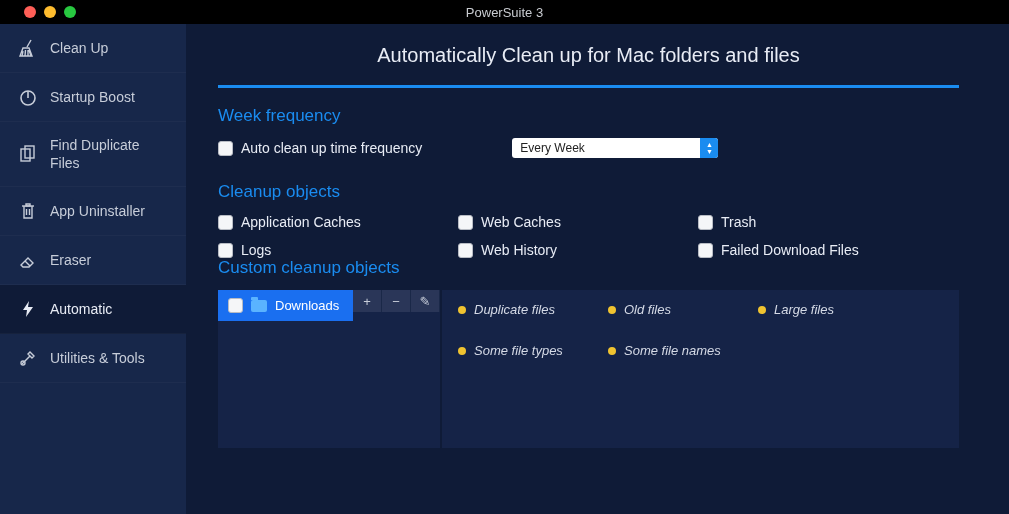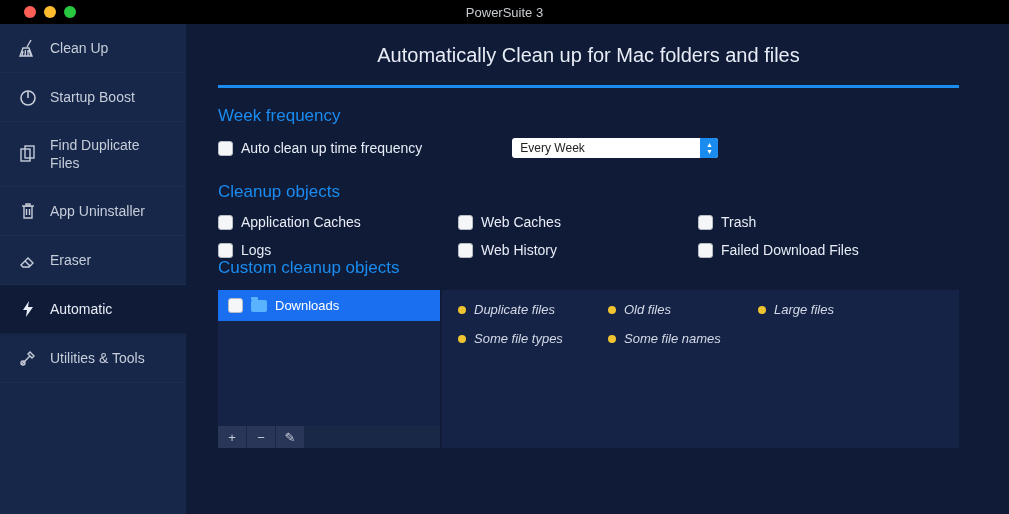--- a/index.html
+++ b/index.html
@@ -156,21 +156,20 @@
       row-gap: 12px;
     }
     .custom-area {
       display: flex;
       gap: 2px;
     }
     .folder-list {
       width: 222px;
       background: #152347;
       display: flex;
-      flex-direction: column;
       height: 158px;
     }
     .folder-items {
       flex: 1;
     }
     .folder-item {
       display: flex;
       align-items: center;
       gap: 8px;
       padding: 8px 10px;
@@ -214,21 +213,21 @@
     }
     .filters-panel {
       flex: 1;
       background: #152347;
       padding: 12px 16px;
       height: 158px;
     }
     .filters-grid {
       display: grid;
       grid-template-columns: 150px 150px 150px;
-      row-gap: 14px;
+      row-gap: 26px;
     }
     .filter-item {
       display: flex;
       align-items: center;
       gap: 8px;
       font-size: 13px;
       font-style: italic;
       color: #d5dae6;
     }
     .dot {

